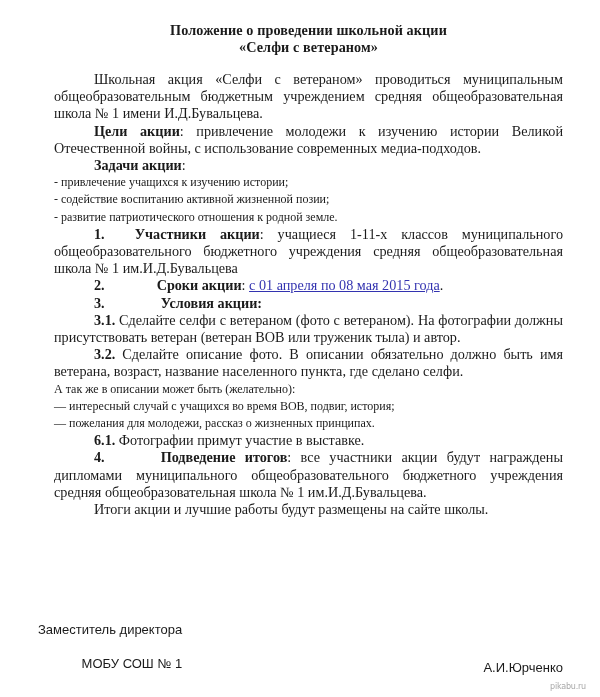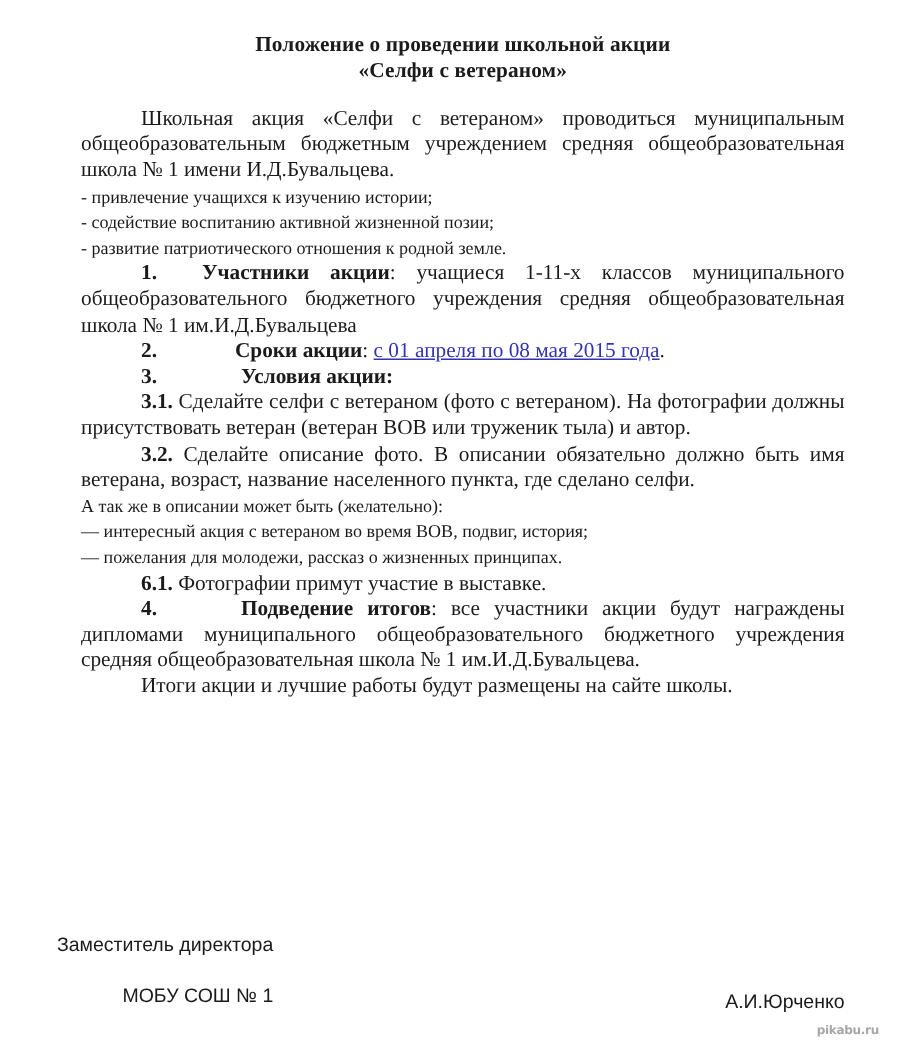--- a/index.html
+++ b/index.html
@@ -100,58 +100,60 @@
     margin-left: 32px;
   }
 
   
   .watermark {
     position: absolute;
     right: 14px;
     bottom: 6px;
     font-family: "DejaVu Sans", sans-serif;
     font-size: 8px;
-    font-weight: bold;
+    font-weight: normal;
     letter-spacing: -0.2px;
     color: #a8a8a8;
     background: rgba(255,255,255,0.0);
   }
 </style>
 </head>
 <body>
 
 <div class="page">
 
   <div class="doc-title">
     <span>Положение о проведении школьной акции</span>
     <span class="line2">«Селфи с ветераном»</span>
   </div>
 
   <div class="body-block">
 
     <p class="para">Школьная акция «Селфи с ветераном» проводиться муниципальным общеобразовательным бюджетным учреждением средняя общеобразовательная школа № 1 имени И.Д.Бувальцева.</p>
 
+    <p class="para"><b class="b">Цели акции</b><span>: привлечение молодежи к изучению истории Великой Отечественной войны, с использование современных медиа-подходов.</span></p>
 
+    <p class="para lastline-natural"><b class="b">Задачи акции</b><span>:</span></p>
 
     <p class="dash">-  привлечение учащихся к изучению истории;</p>
     <p class="dash">- содействие воспитанию активной жизненной позии;</p>
     <p class="dash">- развитие патриотического отношения к родной земле.</p>
 
     <p class="para"><b class="num">1.</b><span class="tab-s"></span><b class="b">Участники акции</b><span>: учащиеся 1-11-х классов муниципального общеобразовательного бюджетного учреждения средняя общеобразовательная школа № 1 им.И.Д.Бувальцева</span></p>
 
     <p class="para lastline-natural"><b class="num">2.</b><span class="tab-m"></span><b class="b">Сроки акции</b><span>: </span><span class="dated-link">с 01 апреля по 08 мая 2015 года</span><span>.</span></p>
 
     <p class="para lastline-natural"><b class="num">3.</b><span class="tab-l"></span><b class="b">Условия акции:</b></p>
 
     <p class="para"><b class="b">3.1.</b><span> Сделайте селфи с ветераном (фото с ветераном). На фотографии должны присутствовать ветеран (ветеран ВОВ или труженик тыла) и автор.</span></p>
 
     <p class="para"><b class="b">3.2.</b><span> Сделайте описание фото. В описании обязательно должно быть имя ветерана, возраст, название населенного пункта, где сделано селфи.</span></p>
 
     <p class="dash">А так же в описании может быть (желательно):</p>
-    <p class="dash">— интересный акция с ветераном во время ВОВ, подвиг, история;</p>
+    <p class="dash">— интересный случай с учащихся во время ВОВ, подвиг, история;</p>
     <p class="dash">— пожелания для молодежи, рассказ о жизненных принципах.</p>
 
     <p class="para lastline-natural"><b class="b">6.1.</b><span> Фотографии примут участие в выставке.</span></p>
 
     <p class="para"><b class="num">4.</b><span class="tab-l"></span><b class="b">Подведение итогов</b><span>: все участники акции будут награждены дипломами муниципального общеобразовательного бюджетного учреждения средняя общеобразовательная школа № 1 им.И.Д.Бувальцева.</span></p>
 
     <p class="para lastline-natural">Итоги акции и лучшие работы будут размещены на сайте школы.</p>
 
   </div>
 

